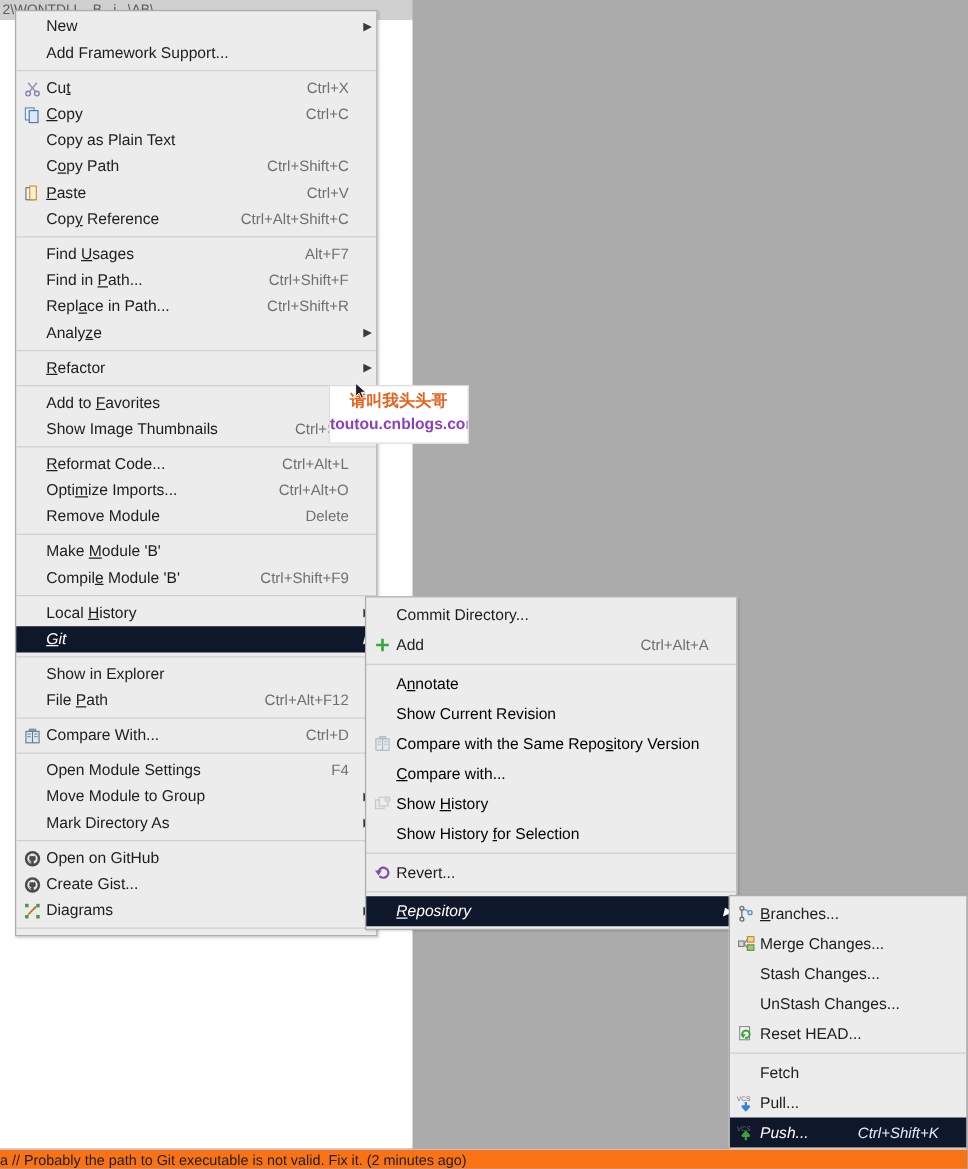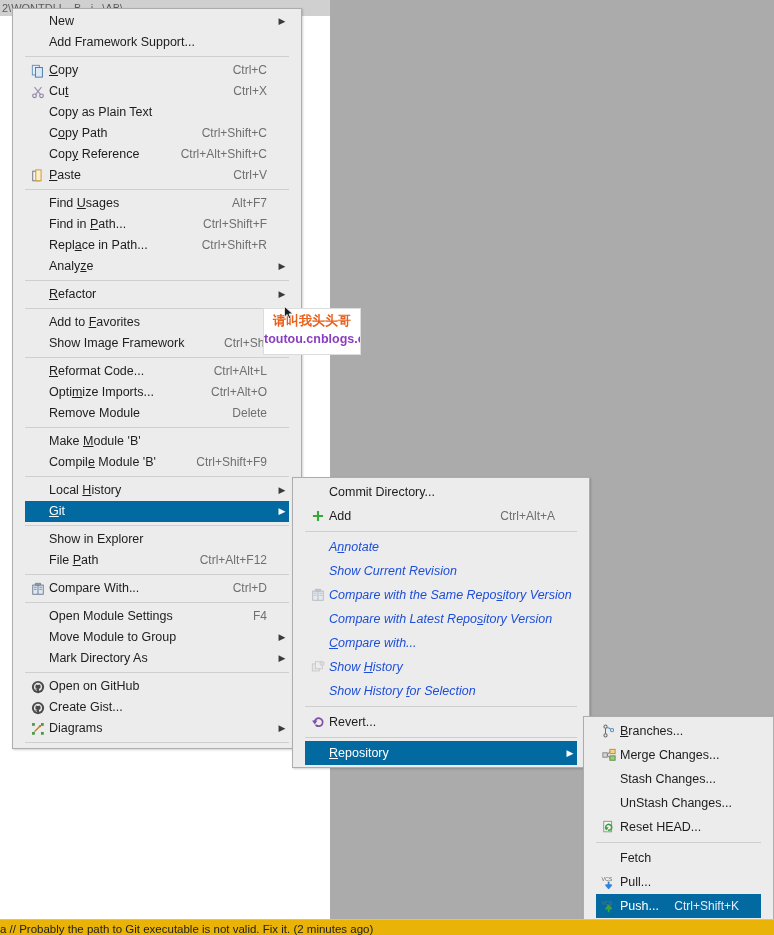--- a/index.html
+++ b/index.html
@@ -41,64 +41,64 @@
   #editor-area2 {
     position: absolute;
     left: 330px; top: 0px;
     width: 444px; height: 919px;
     background: #ababab;
   }
   #ide-statusbar {
     position: absolute;
     left: 0; top: 919px;
     width: 774px; height: 16px;
-    background: #eab308;
+    background: #f97316;
     border-top: 1px solid #c3c3c3;
     box-sizing: border-box;
     overflow: hidden;
     white-space: nowrap;
   }
   #ide-statusbar .status-text {
     display: block;
     font-size: 11.5px;
     line-height: 13px;
     padding-left: 0px;
     margin-top: 3px;
     color: #212121;
   }
 
   
   .menu {
     position: absolute;
     background: #ececec;
     border: 1px solid #adadad;
     box-sizing: border-box;
-    padding: 2px 12px;
+    padding: 2px 0;
     box-shadow: 1px 1px 2px rgba(0,0,0,0.18);
   }
   .menu-item {
     position: relative;
     height: 21px;
     line-height: 21px;
     display: flex;
     align-items: center;
     padding: 0 0 0 2px;
     white-space: nowrap;
     font-size: 12.5px;
     color: #1d1d1d;
     box-sizing: border-box;
   }
   .menu-item.h24 { height: 24px; line-height: 24px; }
   .menu-item.selected {
-    background: #0369a1;
+    background: #0f172a;
     color: #ffffff;
+    font-style: italic;
   }
   .menu-item.disabled {
-    color: #1d4ed8;
-    font-style: italic;
+    color: #000000;
   }
   .menu-item .icon-slot {
     width: 22px;
     min-width: 22px;
     height: 16px;
     display: flex;
     align-items: center;
     justify-content: center;
   }
   .menu-item .label {
@@ -147,21 +147,21 @@
   }
 
   
   .ic { display: block; }
 
   
   #watermark {
     position: absolute;
     left: 263px;
     top: 308px;
-    width: 98px;
+    width: 112px;
     height: 47px;
     background: #ffffff;
     border: 1px solid #dcdcdc;
     box-sizing: border-box;
     text-align: center;
     overflow: hidden;
   }
   #watermark .wm-cn {
     display: block;
     color: #e8601c;
@@ -206,75 +206,75 @@
     <div class="menu-item">
       <span class="icon-slot"></span>
       <span class="label">Add Framework Support...</span>
       <span class="spacer"></span>
       <span class="arrow"></span>
     </div>
     <div class="menu-sep"></div>
     <div class="menu-item">
       <span class="icon-slot">
         <svg class="ic" width="14" height="14" viewBox="0 0 16 16">
-          <rect x="1.5" y="1.5" width="8" height="11" fill="#e8f1fb" stroke="#5b87b8" stroke-width="1"></rect>
-          <rect x="5" y="4" width="8" height="11" fill="#dbe9f7" stroke="#3f6f9f" stroke-width="1"></rect>
-        </svg>
-      </span>
-      <span class="label"><span class="mn">C</span>opy</span>
-      <span class="spacer"></span>
-      <span class="shortcut">Ctrl+C</span>
-      <span class="arrow"></span>
-    </div>
-    <div class="menu-item">
-      <span class="icon-slot">
-        <svg class="ic" width="14" height="14" viewBox="0 0 16 16">
           <path d="M4 2.5 L11 11" stroke="#9a8fb0" stroke-width="1.3" fill="none"></path>
           <path d="M12 2.5 L5 11" stroke="#9a8fb0" stroke-width="1.3" fill="none"></path>
           <circle cx="4" cy="12.4" r="2.1" fill="none" stroke="#8e7fa8" stroke-width="1.3"></circle>
           <circle cx="12" cy="12.4" r="2.1" fill="none" stroke="#8e7fa8" stroke-width="1.3"></circle>
         </svg>
       </span>
       <span class="label">Cu<span class="mn">t</span></span>
       <span class="spacer"></span>
       <span class="shortcut">Ctrl+X</span>
       <span class="arrow"></span>
     </div>
     <div class="menu-item">
+      <span class="icon-slot">
+        <svg class="ic" width="14" height="14" viewBox="0 0 16 16">
+          <rect x="1.5" y="1.5" width="8" height="11" fill="#e8f1fb" stroke="#5b87b8" stroke-width="1"></rect>
+          <rect x="5" y="4" width="8" height="11" fill="#dbe9f7" stroke="#3f6f9f" stroke-width="1"></rect>
+        </svg>
+      </span>
+      <span class="label"><span class="mn">C</span>opy</span>
+      <span class="spacer"></span>
+      <span class="shortcut">Ctrl+C</span>
+      <span class="arrow"></span>
+    </div>
+    <div class="menu-item">
       <span class="icon-slot"></span>
       <span class="label">Copy as Plain Text</span>
       <span class="spacer"></span>
       <span class="arrow"></span>
     </div>
     <div class="menu-item">
       <span class="icon-slot"></span>
       <span class="label">C<span class="mn">o</span>py Path</span>
       <span class="spacer"></span>
       <span class="shortcut">Ctrl+Shift+C</span>
-      <span class="arrow"></span>
-    </div>
-    <div class="menu-item">
-      <span class="icon-slot"></span>
-      <span class="label">Cop<span class="mn">y</span> Reference</span>
-      <span class="spacer"></span>
-      <span class="shortcut">Ctrl+Alt+Shift+C</span>
       <span class="arrow"></span>
     </div>
     <div class="menu-item">
       <span class="icon-slot">
         <svg class="ic" width="14" height="14" viewBox="0 0 16 16">
           <rect x="2" y="2.5" width="8" height="11" fill="#f3f3f3" stroke="#6b6b6b" stroke-width="1"></rect>
           <rect x="5.5" y="1" width="6" height="12.5" fill="#fdf0d0" stroke="#c98f22" stroke-width="1"></rect>
         </svg>
       </span>
       <span class="label"><span class="mn">P</span>aste</span>
       <span class="spacer"></span>
       <span class="shortcut">Ctrl+V</span>
       <span class="arrow"></span>
     </div>
+    <div class="menu-item">
+      <span class="icon-slot"></span>
+      <span class="label">Cop<span class="mn">y</span> Reference</span>
+      <span class="spacer"></span>
+      <span class="shortcut">Ctrl+Alt+Shift+C</span>
+      <span class="arrow"></span>
+    </div>
     <div class="menu-sep"></div>
     <div class="menu-item">
       <span class="icon-slot"></span>
       <span class="label">Find <span class="mn">U</span>sages</span>
       <span class="spacer"></span>
       <span class="shortcut">Alt+F7</span>
       <span class="arrow"></span>
     </div>
     <div class="menu-item">
       <span class="icon-slot"></span>
@@ -305,21 +305,21 @@
     </div>
     <div class="menu-sep"></div>
     <div class="menu-item">
       <span class="icon-slot"></span>
       <span class="label">Add to <span class="mn">F</span>avorites</span>
       <span class="spacer"></span>
       <span class="arrow">▶</span>
     </div>
     <div class="menu-item">
       <span class="icon-slot"></span>
-      <span class="label">Show Image Framework</span>
+      <span class="label">Show Image Thumbnails</span>
       <span class="spacer"></span>
       <span class="shortcut">Ctrl+Shi</span>
       <span class="arrow"></span>
     </div>
     <div class="menu-sep"></div>
     <div class="menu-item">
       <span class="icon-slot"></span>
       <span class="label"><span class="mn">R</span>eformat Code...</span>
       <span class="spacer"></span>
       <span class="shortcut">Ctrl+Alt+L</span>
@@ -489,26 +489,20 @@
     <div class="menu-item h24 disabled">
       <span class="icon-slot" style="opacity: 0.45;">
         <svg class="ic" width="14" height="14" viewBox="0 0 16 16">
           <rect x="2" y="3.5" width="12" height="10.5" fill="#dfe7ef" stroke="#64748b" stroke-width="1"></rect>
           <path d="M8 3.5 L8 14" stroke="#64748b" stroke-width="1"></path>
           <path d="M5 1.5 L11 1.5 L11 3.5 L5 3.5 Z" fill="#9aa7b5" stroke="#64748b" stroke-width="0.8"></path>
           <path d="M3.4 6 h3 M3.4 8.4 h3 M9.6 6 h3 M9.6 8.4 h3" stroke="#6f7d8c" stroke-width="0.9"></path>
         </svg>
       </span>
       <span class="label">Compare with the Same Repo<span class="mn">s</span>itory Version</span>
-      <span class="spacer"></span>
-      <span class="arrow"></span>
-    </div>
-    <div class="menu-item h24 disabled">
-      <span class="icon-slot"></span>
-      <span class="label">Compare with Latest Repo<span class="mn">s</span>itory Version</span>
       <span class="spacer"></span>
       <span class="arrow"></span>
     </div>
     <div class="menu-item h24 disabled">
       <span class="icon-slot"></span>
       <span class="label"><span class="mn">C</span>ompare with...</span>
       <span class="spacer"></span>
       <span class="arrow"></span>
     </div>
     <div class="menu-item h24 disabled">

